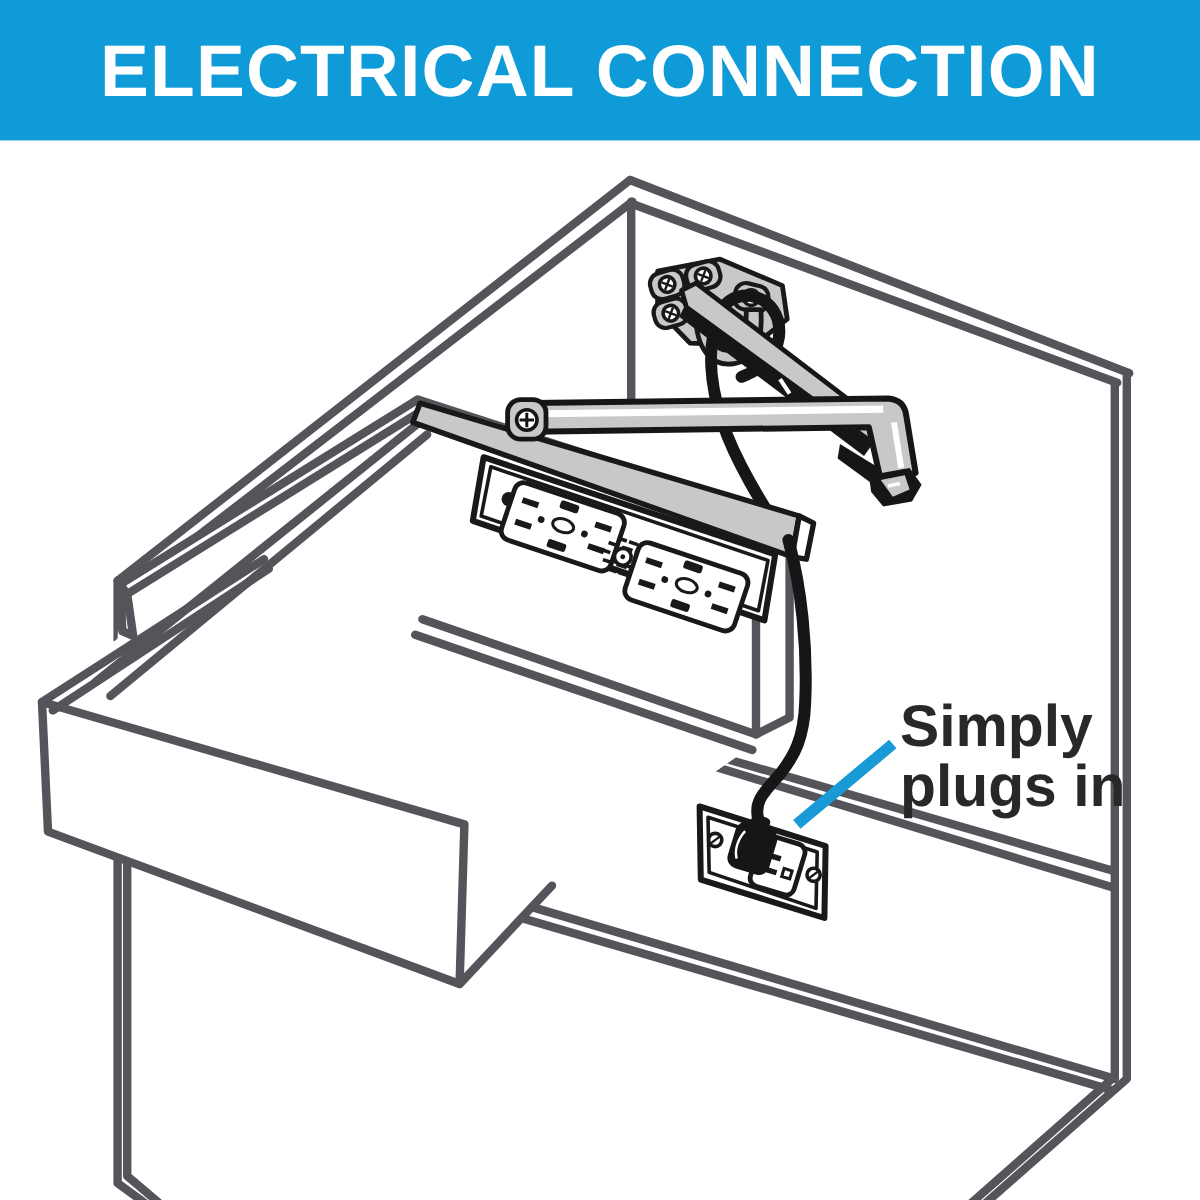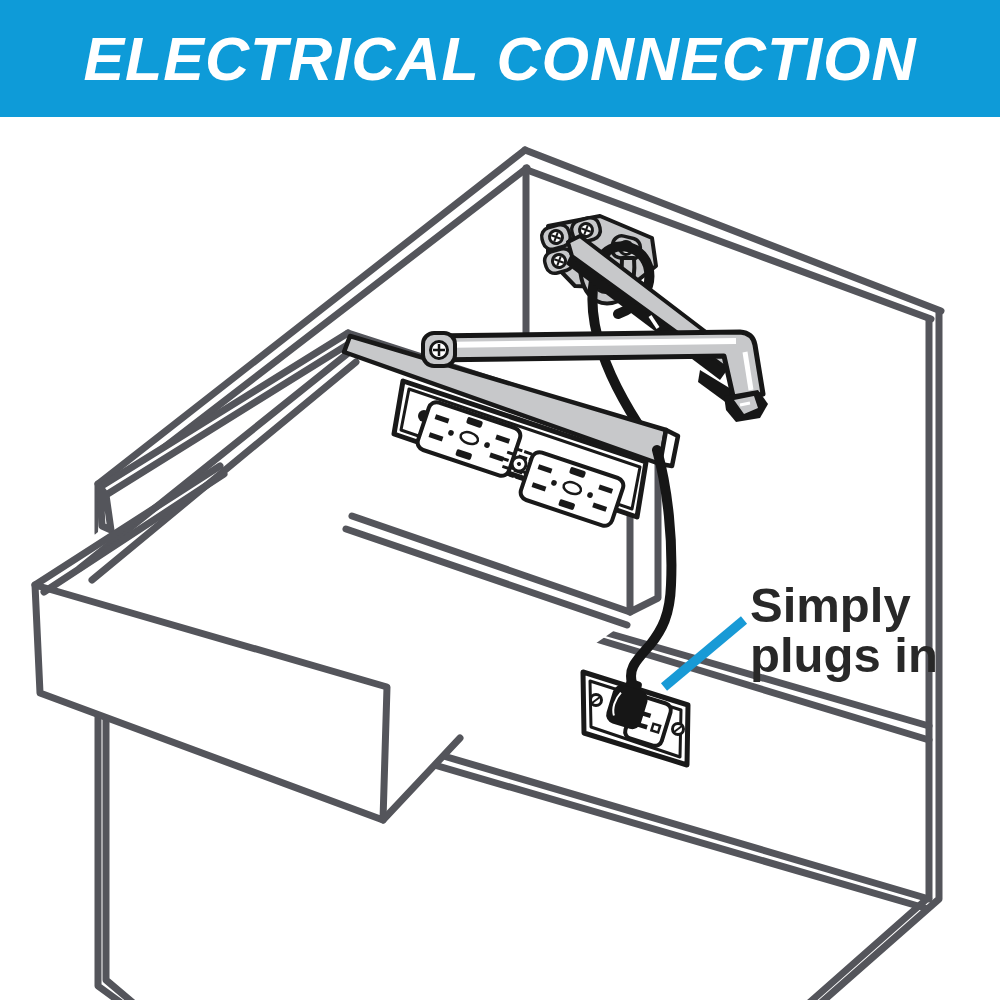--- a/index.html
+++ b/index.html
@@ -1,19 +1,19 @@
 <!DOCTYPE html>
 <html><head>
 <meta charset="utf-8">
 <style>
   html,body{margin:0;padding:0;background:#fff;}
   #stage{position:relative;width:1000px;height:1000px;background:#fff;overflow:hidden;
          font-family:"Liberation Sans", sans-serif;}
   #banner{position:absolute;left:0;top:0;width:1000px;height:117px;
-          display:flex;align-items:center;justify-content:center;font-style:italic;}
+          display:flex;align-items:center;justify-content:center;}
   #banner h1{margin:0;color:#fff;font-size:61px;font-weight:800;letter-spacing:1px;
              font-family:"Liberation Sans", sans-serif;}
   #art{position:absolute;left:0;top:0;}
   .callout-text{font-family:"Liberation Sans", sans-serif;font-weight:700;font-size:49px;}
 </style>
 </head>
 <body>
 
 <div id="stage">
 

